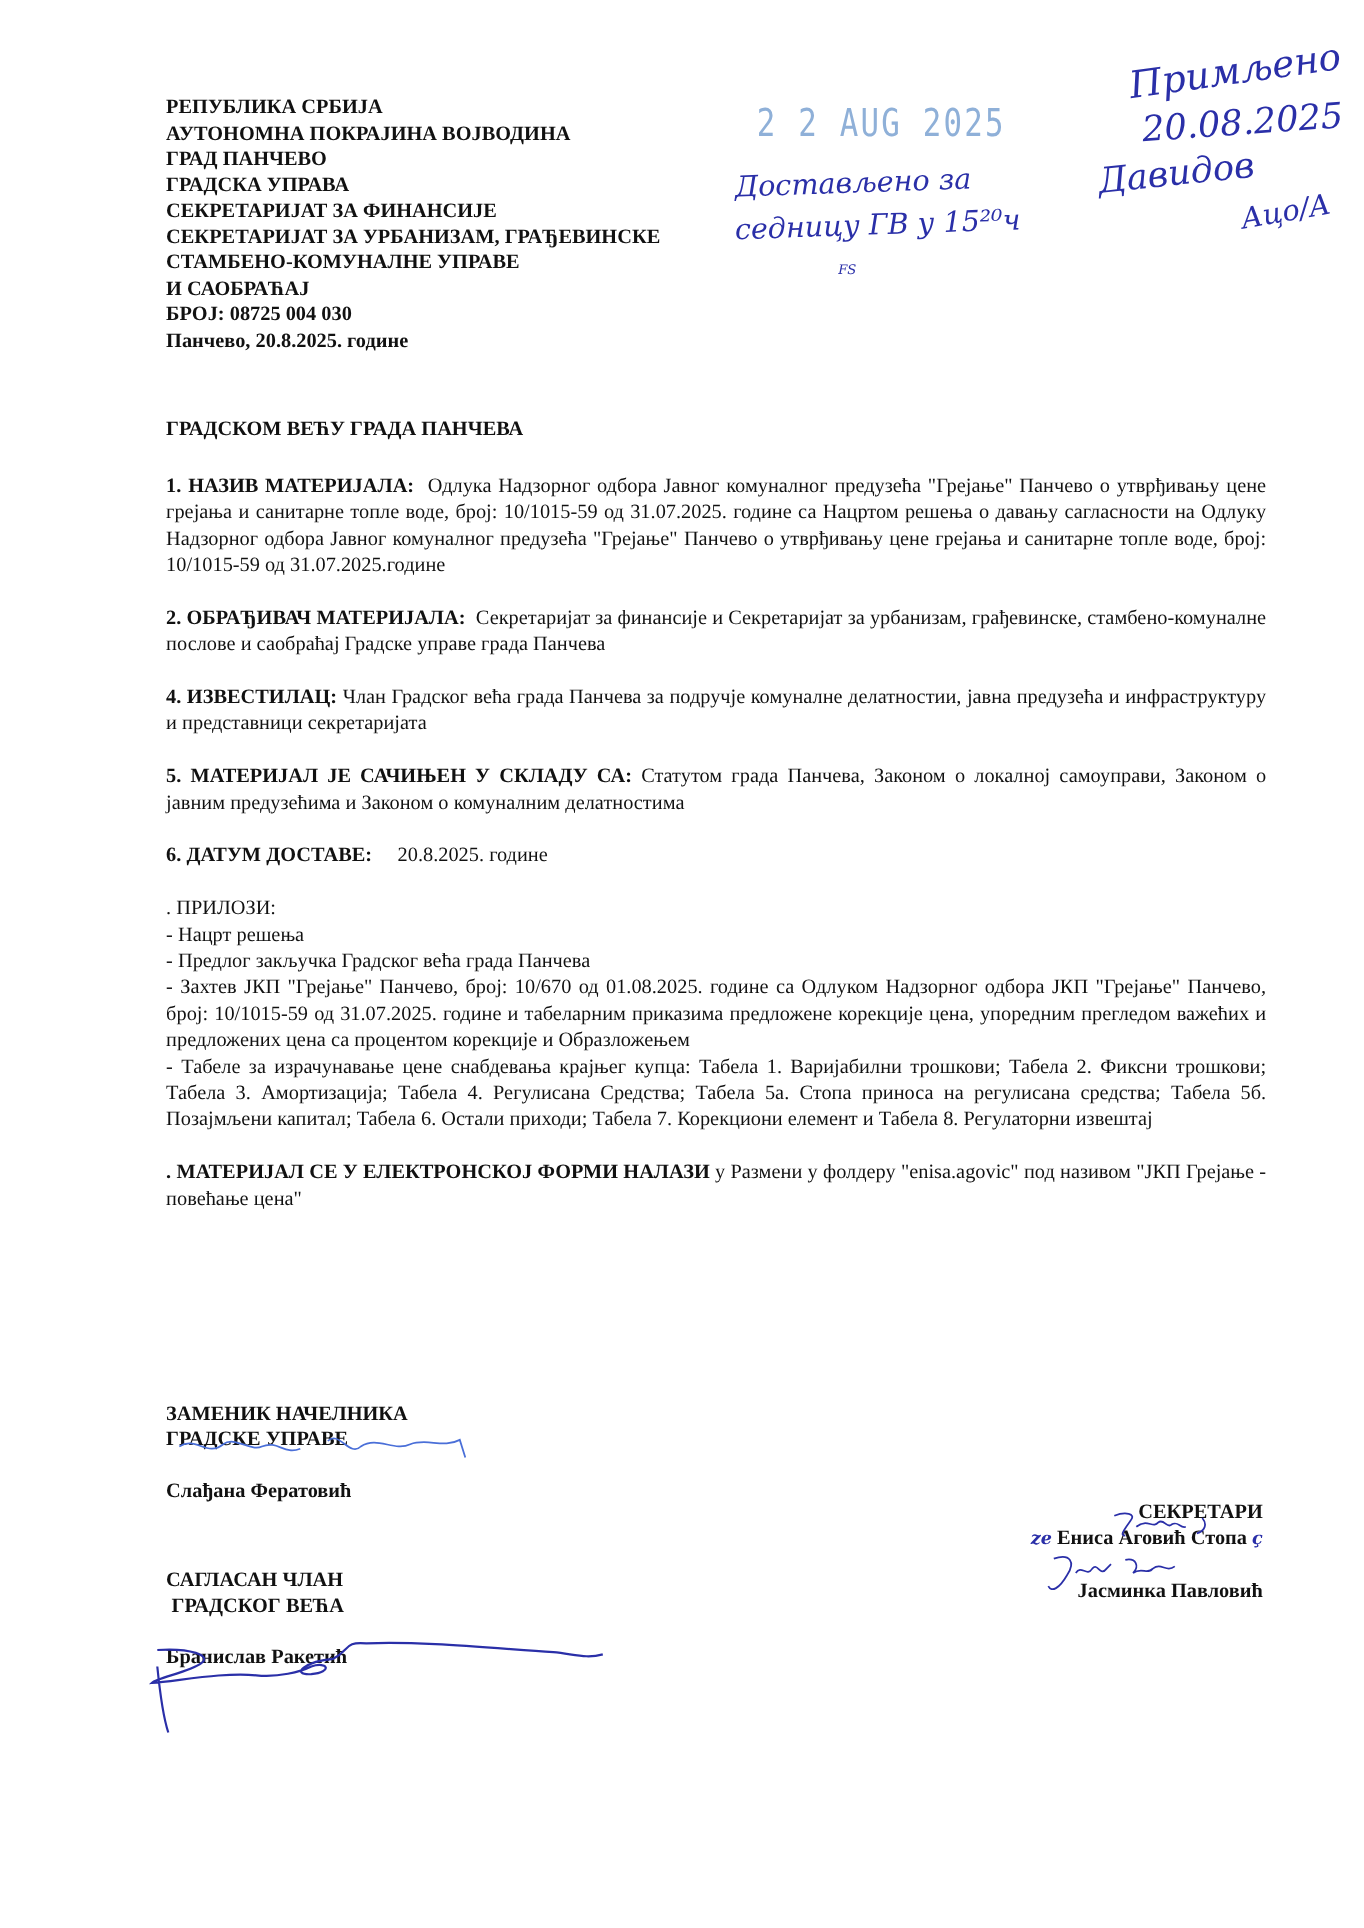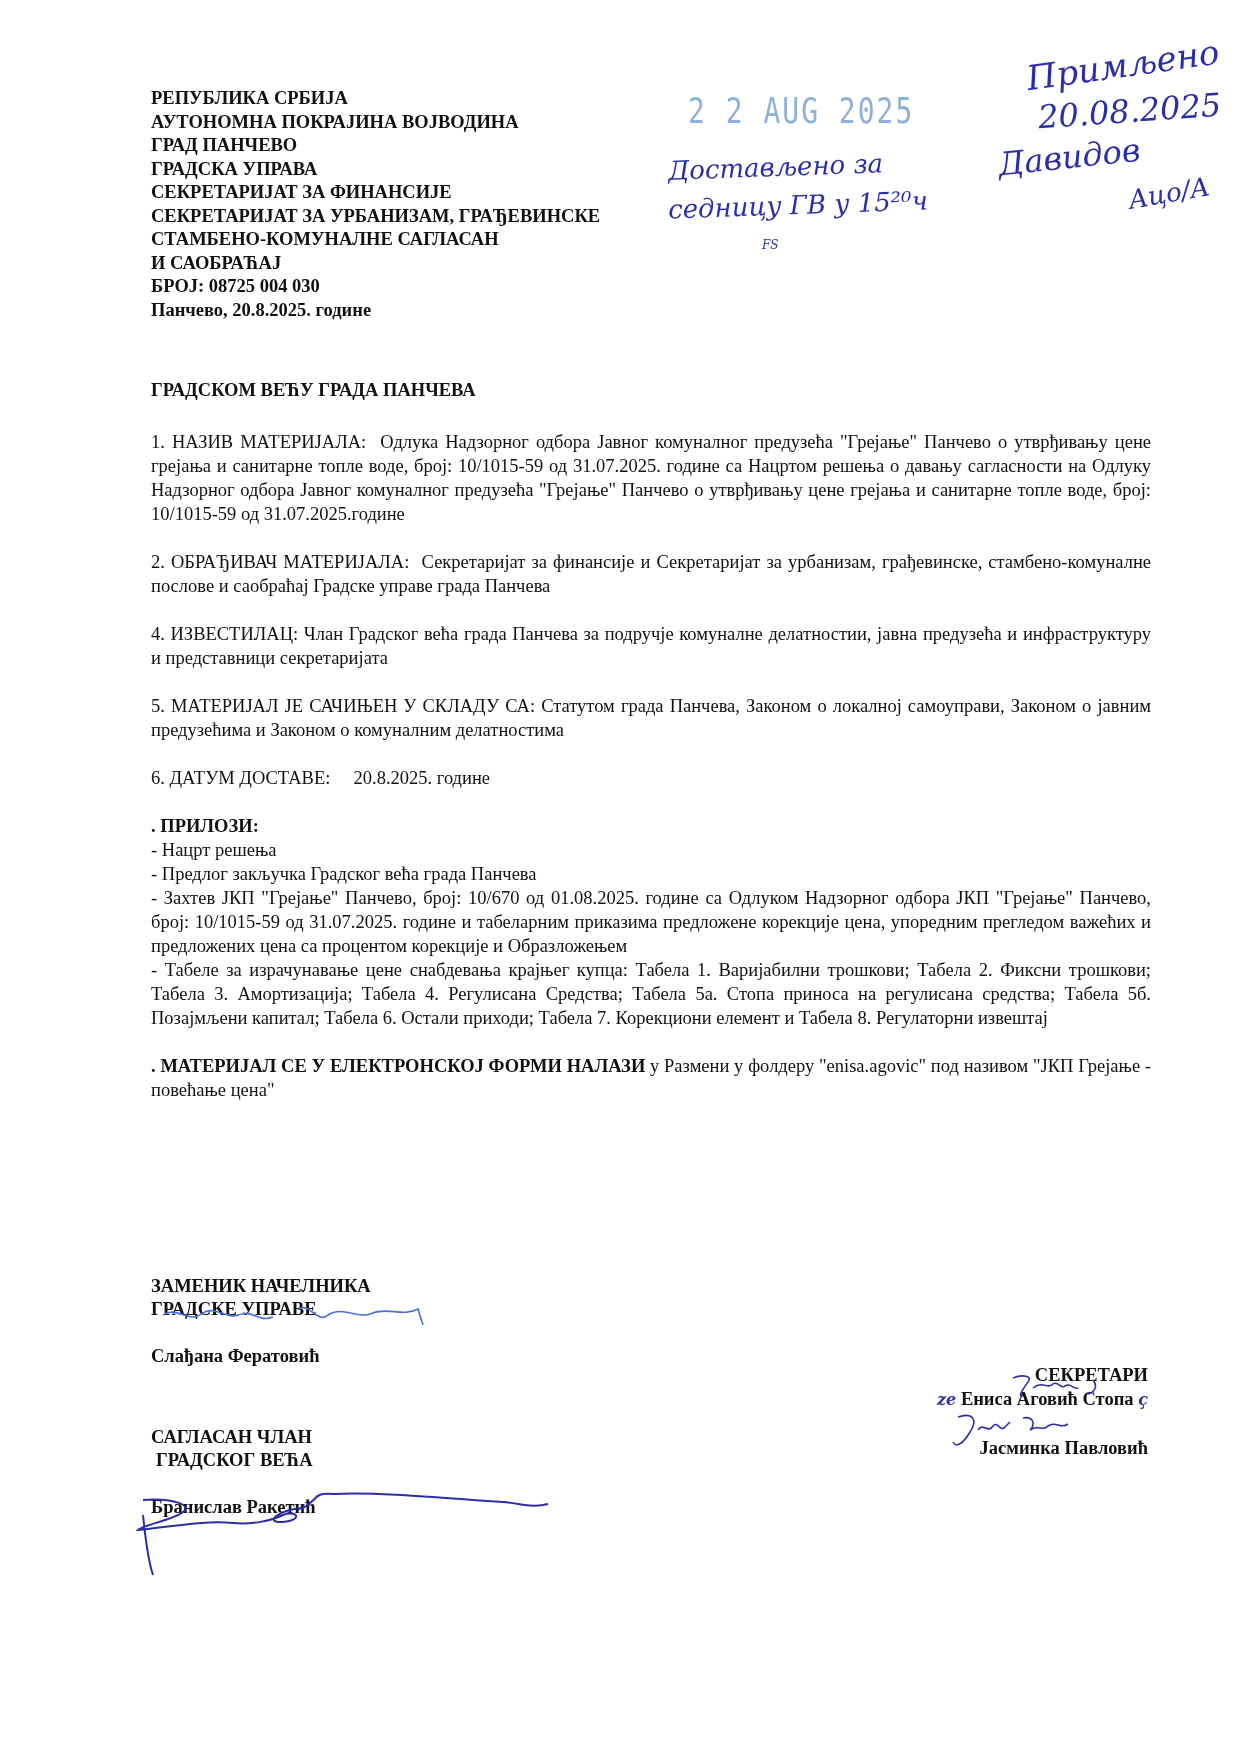--- a/index.html
+++ b/index.html
@@ -33,22 +33,22 @@
 
   .addressee {
     position: absolute; left: 123px; top: 380px;
     font-weight: bold; font-size: 18.5px;
   }
   .body {
     position: absolute; left: 123px; top: 430px; width: 1000px;
     font-size: 18.5px; line-height: 24px; text-align: justify;
   }
   .section { margin-bottom: 24px; }
-  .section .lbl { font-weight: normal; }
-  .attachments .ttl { font-weight: bold; }
+  .section .lbl { font-weight: bold; }
+  .attachments .ttl { font-weight: normal; }
   .attachments div { }
   .sig-left {
     position: absolute; left: 123px; top: 1275px;
     font-weight: bold; font-size: 18.5px; line-height: 23px;
   }
   .sig-right {
     position: absolute; left: 880px; top: 1363px; width: 240px;
     font-weight: bold; font-size: 18.5px; line-height: 24px; text-align: right;
   }
   svg.scribble { position: absolute; overflow: visible; }
@@ -58,21 +58,21 @@
 
 <div class="page">
 
   <div class="header">
     <div>РЕПУБЛИКА СРБИЈА</div>
     <div>АУТОНОМНА ПОКРАЈИНА ВОЈВОДИНА</div>
     <div>ГРАД ПАНЧЕВО</div>
     <div>ГРАДСКА УПРАВА</div>
     <div>СЕКРЕТАРИЈАТ ЗА ФИНАНСИЈЕ</div>
     <div>СЕКРЕТАРИЈАТ ЗА УРБАНИЗАМ, ГРАЂЕВИНСКЕ</div>
-    <div>СТАМБЕНО-КОМУНАЛНЕ САГЛАСАН</div>
+    <div>СТАМБЕНО-КОМУНАЛНЕ УПРАВЕ</div>
     <div>И САОБРАЋАЈ</div>
     <div>БРОЈ: 08725 004 030</div>
     <div>Панчево, 20.8.2025. године</div>
   </div>
 
   <div class="stamp">2 2 AUG 2025</div>
   <div class="hand n1">Достављено за</div>
   <div class="hand n2">седницу ГВ у 15²⁰ч</div>
   <div class="hand n3">FS</div>
   <div class="hand r1">Примљено</div>

